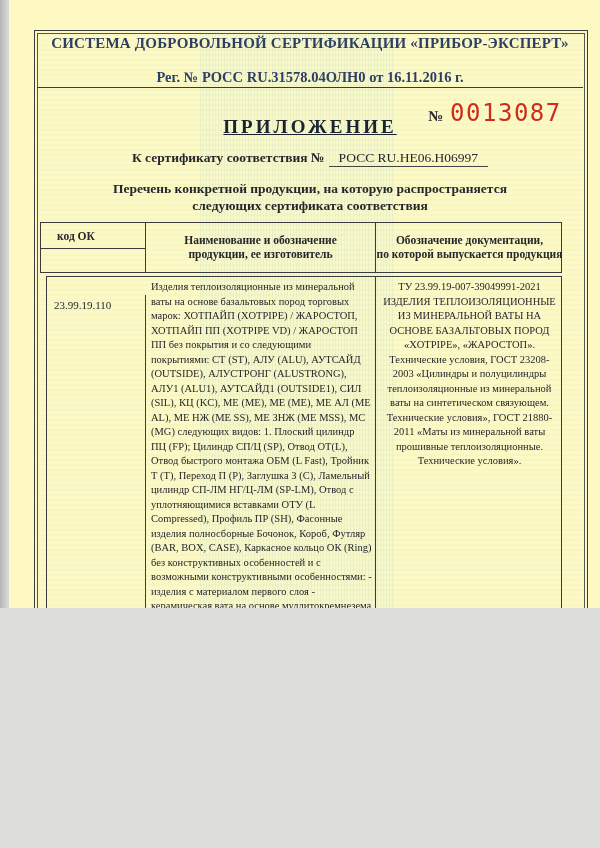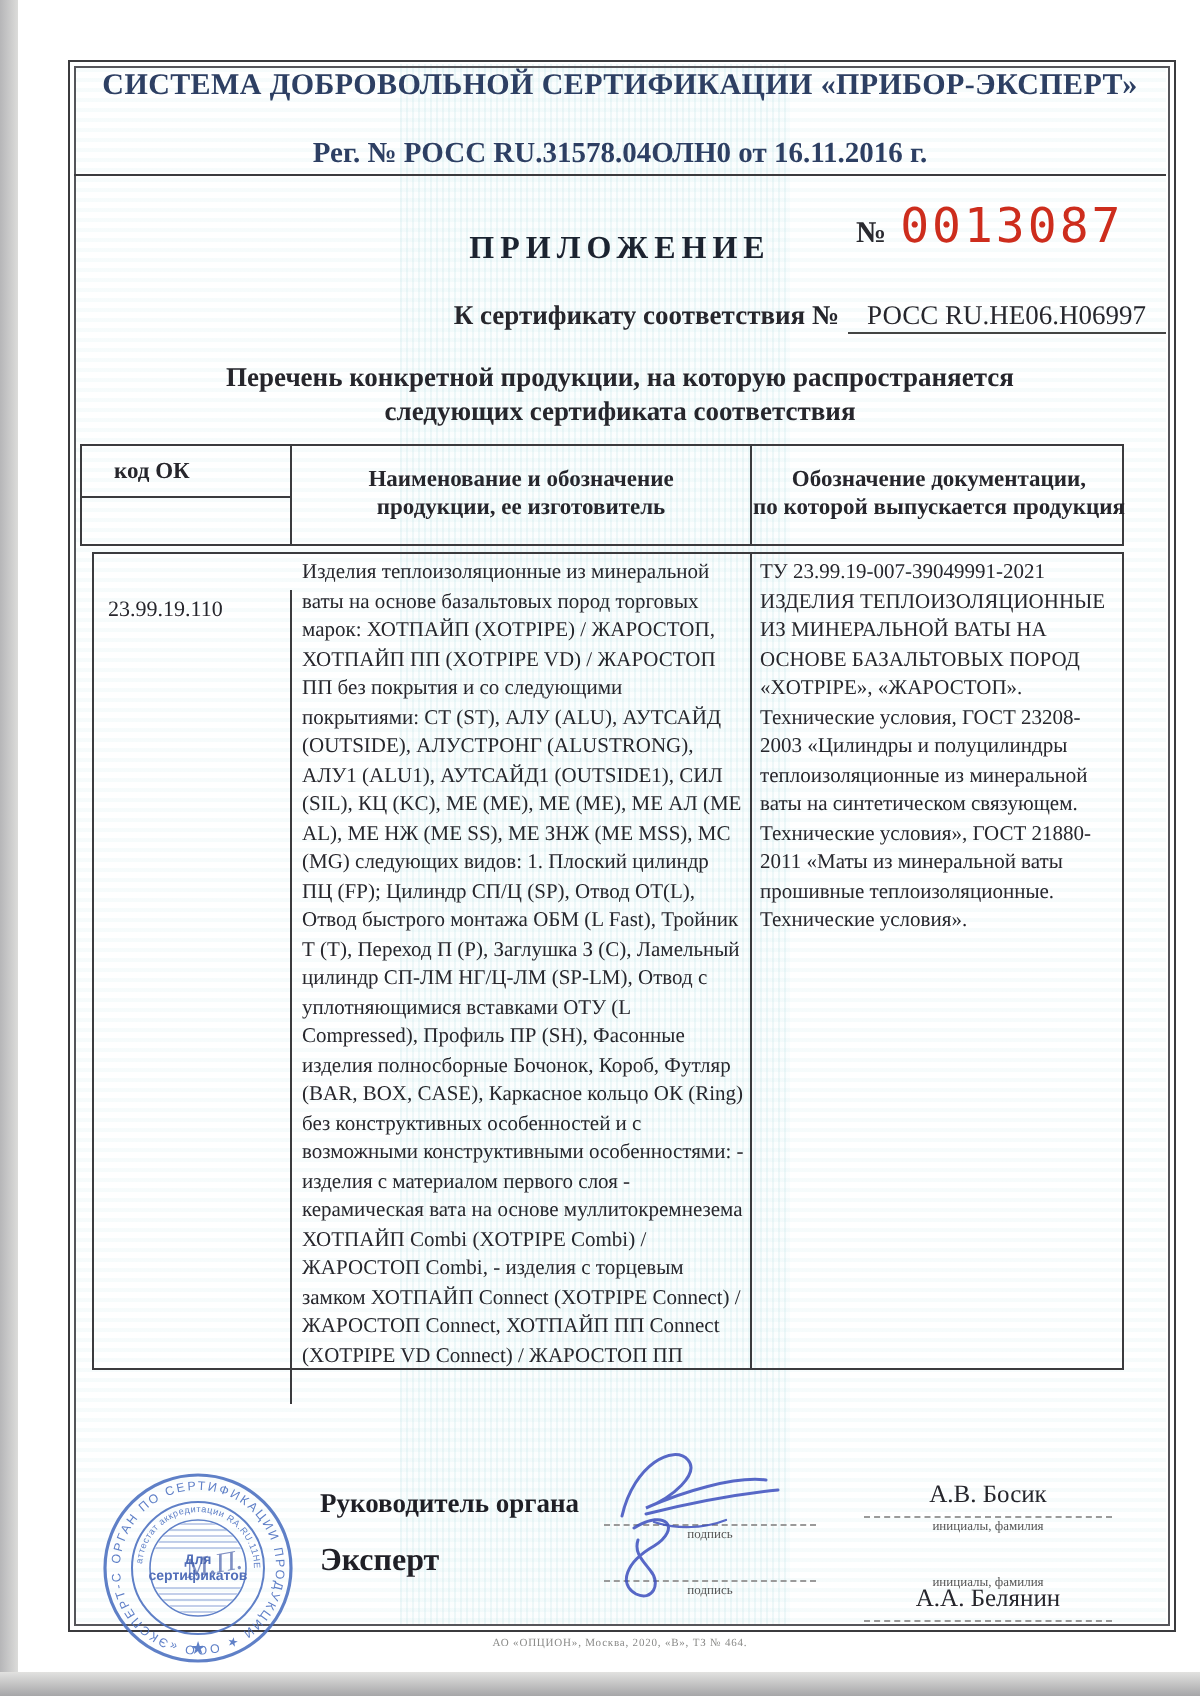--- a/index.html
+++ b/index.html
@@ -1,37 +1,37 @@
 <!DOCTYPE html>
 <html><head>
 <meta charset="utf-8">
 <style>
   html,body{margin:0;padding:0;}
   body{background:#dddddb;font-family:"Liberation Serif", serif;}
-  .page{position:relative;width:600px;height:848px;background:#ffffff;overflow:hidden;}
+  .page{position:relative;width:600px;height:608px;background:#fef9c3;overflow:hidden;}
   .strip-left{position:absolute;left:0;top:0;width:9px;height:848px;background:linear-gradient(90deg,#b6b6b8,#dcdcda);}
   .strip-bottom{position:absolute;left:0;top:836px;width:600px;height:12px;background:linear-gradient(180deg,#e2e2e0,#a6a6a8);}
   .watermark{position:absolute;left:200px;top:32px;width:195px;height:780px;
     background:repeating-linear-gradient(90deg, rgba(125,198,204,0.26) 0 1px, rgba(208,236,238,0.16) 1px 3px);
     opacity:.55;pointer-events:none;}
   .watermark2{position:absolute;left:37px;top:33px;width:546px;height:778px;
     background:repeating-linear-gradient(0deg, rgba(170,220,224,0.10) 0 2px, rgba(255,255,255,0) 2px 5px);
     pointer-events:none;}
   .frame{position:absolute;left:34px;top:30px;width:552px;height:784px;border:1.6px solid #3b3b3e;}
   .frame-inner{position:absolute;inset:2px;border:1px solid #55555a;}
   .doc-header{position:absolute;left:37px;top:33px;width:546px;height:54px;border-bottom:1.4px solid #3b3b3e;
     display:flex;flex-direction:column;align-items:center;justify-content:center;gap:1px;}
   .doc-header .l1{font-size:15px;font-weight:bold;color:#2d3f63;letter-spacing:.2px;}
   .doc-header .l2{font-size:14.5px;font-weight:bold;color:#2d3f63;margin-top:16px;}
   .doc-number{position:absolute;left:428px;top:99px;display:flex;align-items:baseline;gap:7px;}
   .doc-number .pre{font-size:15px;font-weight:bold;color:#2a2a30;}
   .doc-number .val{font-family:"DejaVu Sans Mono",monospace;font-size:24px;color:#cd2d1d;letter-spacing:1.5px;}
   .doc-title{position:absolute;left:37px;top:116px;width:546px;text-align:center;
-    font-size:16px;font-weight:bold;letter-spacing:3px;color:#1c2330;}
-  .cert-line{position:absolute;left:37px;top:150px;width:546px;text-align:right;font-size:13.5px;color:#26262c;}
+    font-size:19px;font-weight:bold;letter-spacing:3px;color:#1c2330;text-decoration:underline;}
+  .cert-line{position:absolute;left:37px;top:150px;width:546px;text-align:center;font-size:13.5px;color:#26262c;}
   .cert-line .lbl{font-weight:bold;}
   .cert-line .val{border-bottom:1px solid #444;padding:0 10px 1px 10px;margin-left:4px;}
   .doc-subtitle{position:absolute;left:37px;top:180px;width:546px;text-align:center;
     font-size:13.5px;font-weight:bold;color:#26262c;line-height:17px;white-space:pre-line;}
   
   .thead{position:absolute;left:40px;top:222px;width:522px;height:51px;border:1.4px solid #3b3b3e;box-sizing:border-box;}
   .th1{position:absolute;left:0;top:0;width:105px;height:100%;border-right:1.3px solid #3b3b3e;box-sizing:border-box;}
   .th1-top{height:26px;border-bottom:1.3px solid #3b3b3e;box-sizing:border-box;display:flex;align-items:center;padding-left:16px;
     font-size:11.5px;font-weight:bold;color:#26262c;}
   .th1-bot{height:22px;display:flex;align-items:center;padding-left:16px;font-size:11.5px;font-weight:bold;color:#26262c;}
@@ -41,21 +41,21 @@
   .th3{position:absolute;left:335px;top:0;width:187px;height:100%;
     display:flex;align-items:center;justify-content:center;text-align:center;
     font-size:11.5px;font-weight:bold;color:#26262c;line-height:13.5px;white-space:pre-line;}
   
   .tbody{position:absolute;left:46px;top:276px;width:516px;height:409px;border:1.4px solid #3b3b3e;box-sizing:border-box;}
   .td1{position:absolute;left:0;top:18px;width:99px;height:100%;border-right:1.3px solid #3b3b3e;box-sizing:border-box;
     padding:4px 12px 0 7px;font-size:11px;color:#26262c;}
   .td2{position:absolute;left:99px;top:0;width:230px;height:100%;border-right:1.3px solid #3b3b3e;box-sizing:border-box;
     padding:3px 3px 0 5px;font-size:10.5px;line-height:14.5px;color:#26262c;overflow:hidden;}
   .td3{position:absolute;left:329px;top:0;width:187px;height:100%;box-sizing:border-box;
-    padding:3px 4px 0 4px;font-size:10.5px;line-height:14.5px;color:#26262c;overflow:hidden;}
+    padding:3px 4px 0 4px;font-size:10.5px;line-height:14.5px;color:#26262c;overflow:hidden;text-align:center;}
   
   .sig-label1{position:absolute;left:160px;top:744px;font-size:13.5px;font-weight:bold;color:#1f1f26;}
   .sig-label2{position:absolute;left:160px;top:772px;font-size:16px;font-weight:bold;color:#1f1f26;}
   .sig-line1{position:absolute;left:302px;top:744px;width:106px;height:18px;border-bottom:1px dashed #9a9a9a;}
   .sig-line2{position:absolute;left:302px;top:772px;width:106px;height:18px;border-bottom:1px dashed #9a9a9a;}
   .sig-cap{position:absolute;font-size:6.5px;color:#555;text-align:center;width:106px;}
   .cap1{left:302px;top:764px;}
   .cap2{left:302px;top:792px;}
   .sig-name1{position:absolute;left:432px;top:740px;width:124px;height:18px;border-bottom:1px dashed #9a9a9a;
     text-align:center;font-size:12.5px;color:#26262c;}

